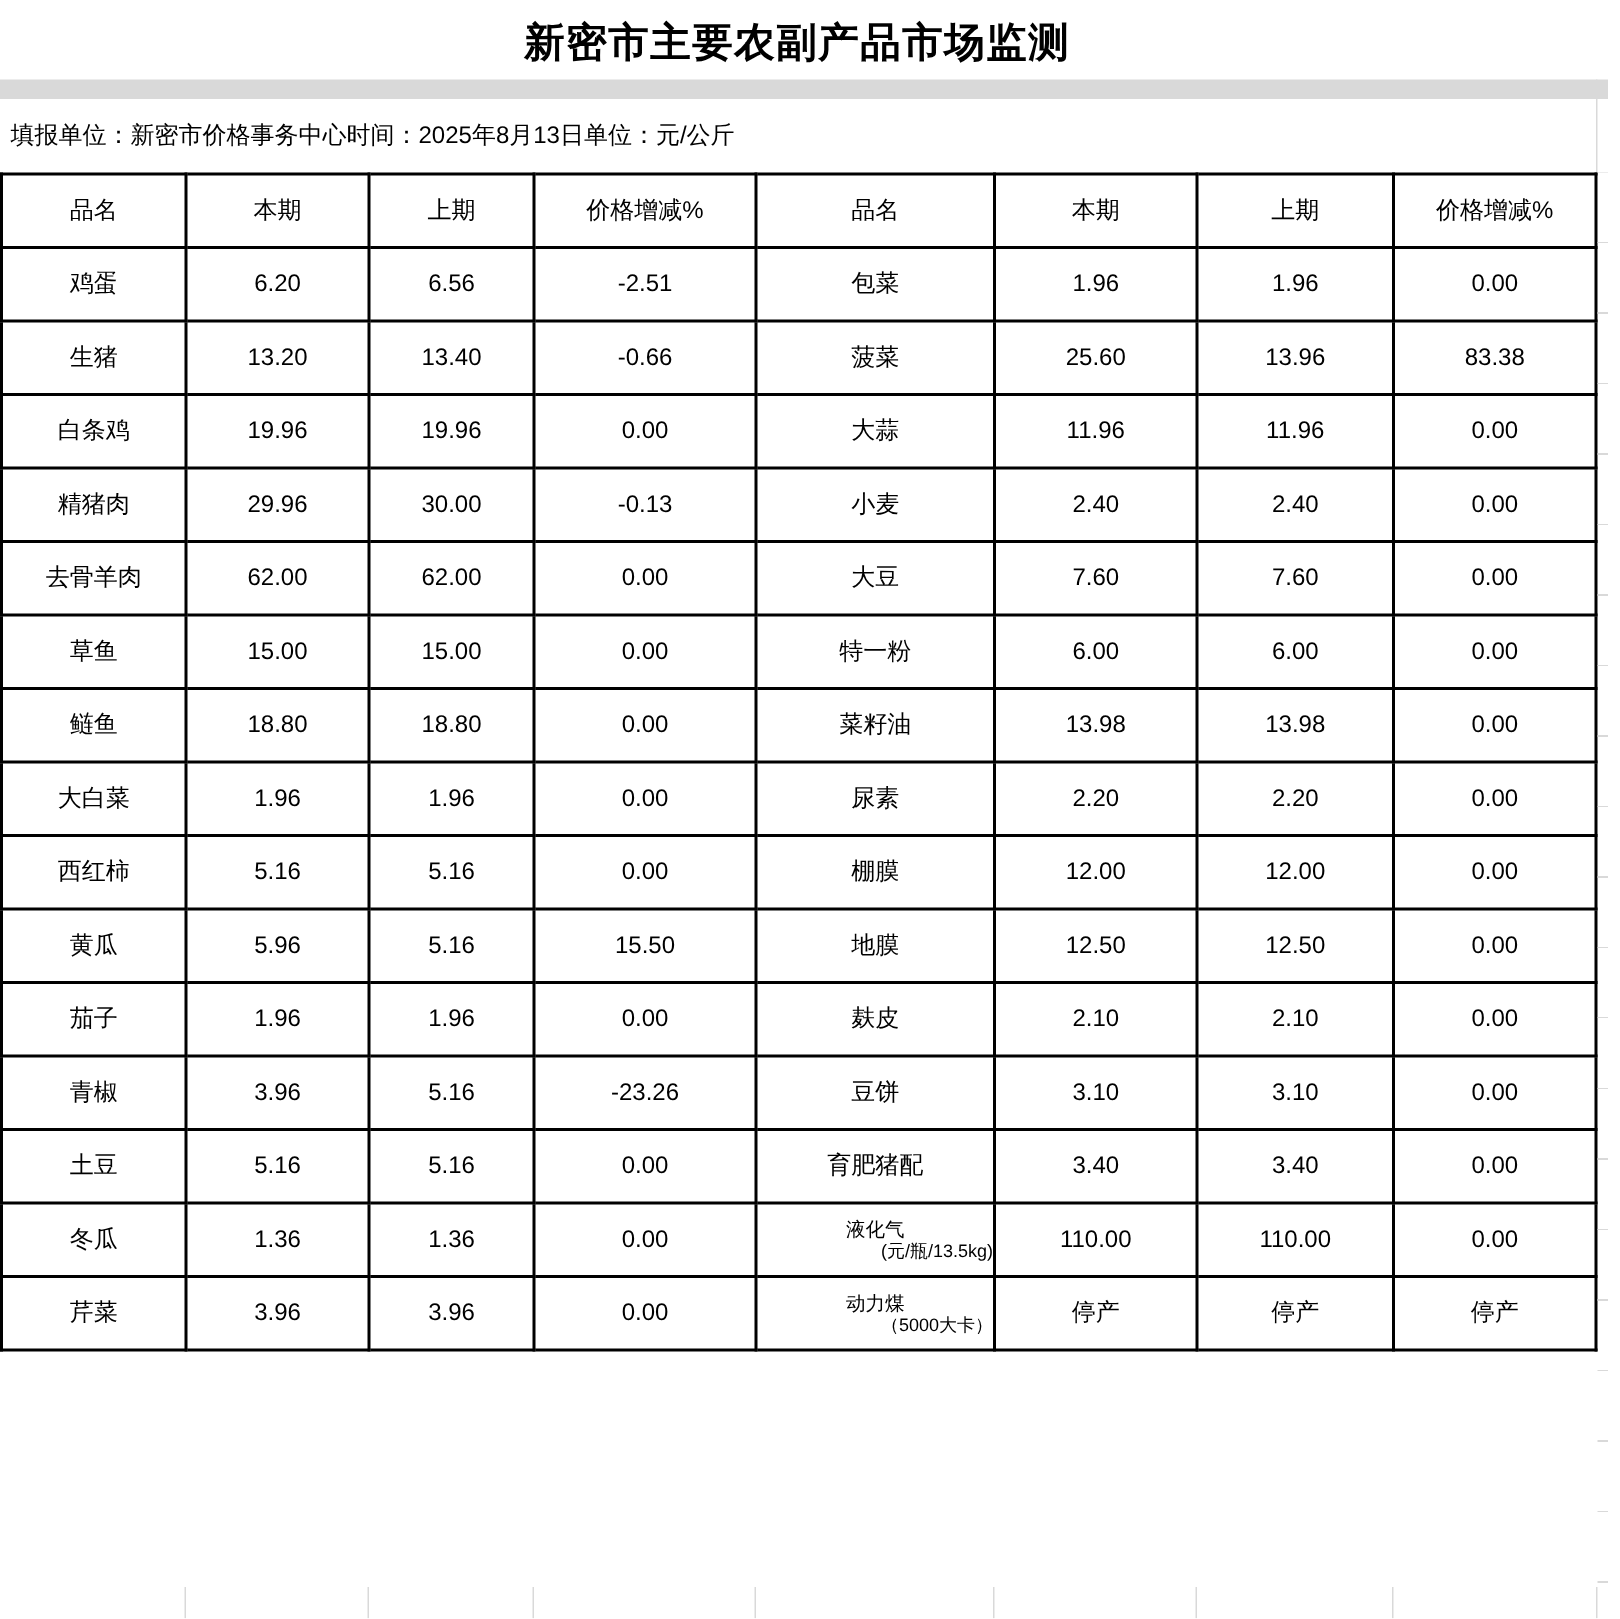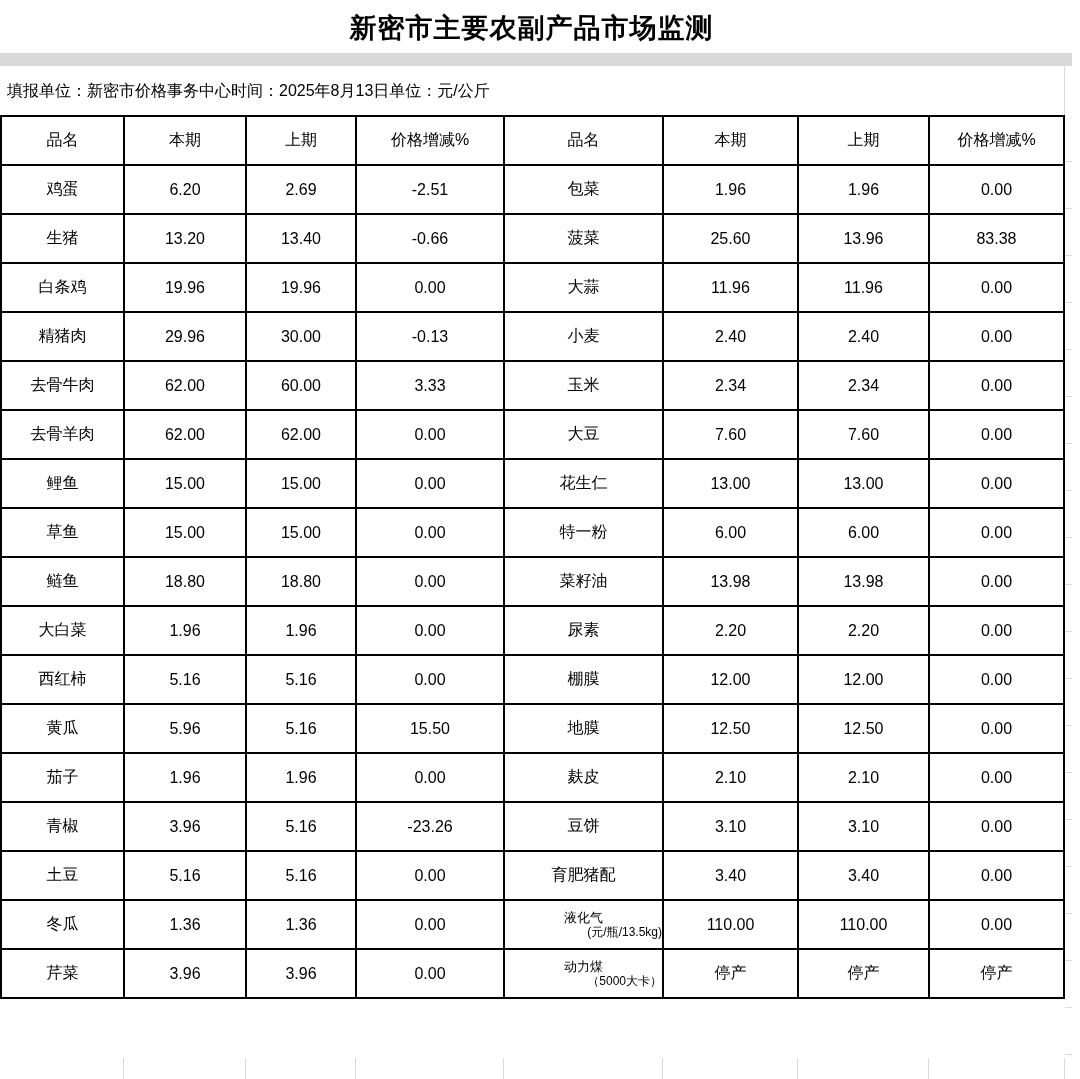--- a/index.html
+++ b/index.html
@@ -78,21 +78,21 @@
         <th>品名</th>
         <th>本期</th>
         <th>上期</th>
         <th>价格增减%</th>
       </tr>
     </thead>
     <tbody>
         <tr>
           <td>鸡蛋</td>
           <td>6.20</td>
-          <td>2.69</td>
+          <td>6.56</td>
           <td>-2.51</td>
           <td>包菜</td>
           <td>1.96</td>
           <td>1.96</td>
           <td>0.00</td>
         </tr>
         <tr>
           <td>生猪</td>
           <td>13.20</td>
           <td>13.40</td>
@@ -116,47 +116,27 @@
           <td>精猪肉</td>
           <td>29.96</td>
           <td>30.00</td>
           <td>-0.13</td>
           <td>小麦</td>
           <td>2.40</td>
           <td>2.40</td>
           <td>0.00</td>
         </tr>
         <tr>
-          <td>去骨牛肉</td>
-          <td>62.00</td>
-          <td>60.00</td>
-          <td>3.33</td>
-          <td>玉米</td>
-          <td>2.34</td>
-          <td>2.34</td>
-          <td>0.00</td>
-        </tr>
-        <tr>
           <td>去骨羊肉</td>
           <td>62.00</td>
           <td>62.00</td>
           <td>0.00</td>
           <td>大豆</td>
           <td>7.60</td>
           <td>7.60</td>
-          <td>0.00</td>
-        </tr>
-        <tr>
-          <td>鲤鱼</td>
-          <td>15.00</td>
-          <td>15.00</td>
-          <td>0.00</td>
-          <td>花生仁</td>
-          <td>13.00</td>
-          <td>13.00</td>
           <td>0.00</td>
         </tr>
         <tr>
           <td>草鱼</td>
           <td>15.00</td>
           <td>15.00</td>
           <td>0.00</td>
           <td>特一粉</td>
           <td>6.00</td>
           <td>6.00</td>

